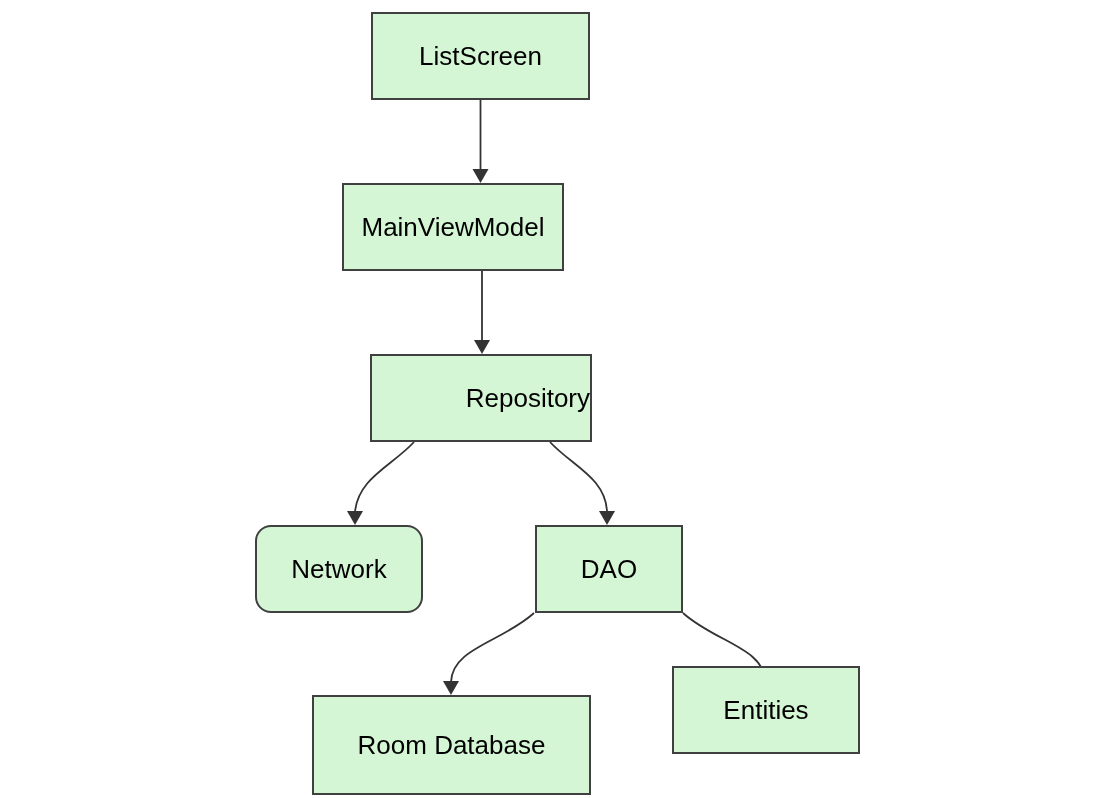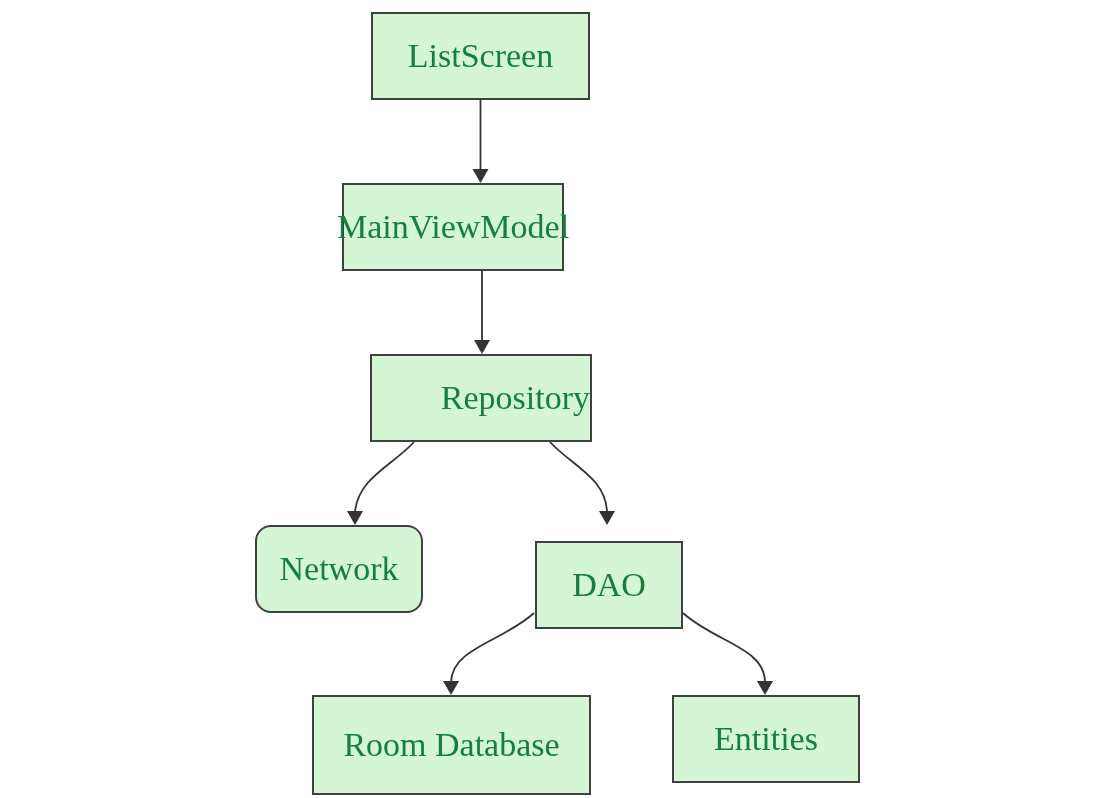--- a/index.html
+++ b/index.html
@@ -32,33 +32,32 @@
     stroke: none;
   }
   .node {
     position: absolute;
     box-sizing: border-box;
     background: #d5f6d5;
     border: 2px solid #404040;
     display: flex;
     align-items: center;
     justify-content: center;
-    color: #15803d;
-    font-size: 34px;
+    color: #000000;
+    font-size: 26px;
     white-space: nowrap;
-    font-family: Liberation Serif, serif;
   }
   
   #node-listscreen   { left: 371px; top:  12px; width: 219px; height: 88px; }
   #node-mainviewmodel{ left: 342px; top: 183px; width: 222px; height: 88px; }
   #node-repository   { left: 370px; top: 354px; width: 222px; height: 88px; justify-content: flex-end; }
   #node-network      { left: 255px; top: 525px; width: 168px; height: 88px; border-radius: 16px; }
-  #node-dao          { left: 535px; top: 525px; width: 148px; height: 88px; margin-top: 16px; }
+  #node-dao          { left: 535px; top: 525px; width: 148px; height: 88px; }
   #node-roomdatabase { left: 312px; top: 695px; width: 279px; height: 100px; }
-  #node-entities     { left: 672px; top: 695px; width: 188px; height: 88px; }
+  #node-entities     { left: 672px; top: 666px; width: 188px; height: 88px; }
 </style>
 </head>
 <body>
 
 <div id="canvas">
 
   <svg id="edges" viewBox="0 0 1116 798" xmlns="http://www.w3.org/2000/svg">
 
     <path class="edge" d="M480.5,100 L480.5,170"></path>
     <polygon class="arrowhead" points="480.5,183 472.5,169 488.5,169"></polygon>

